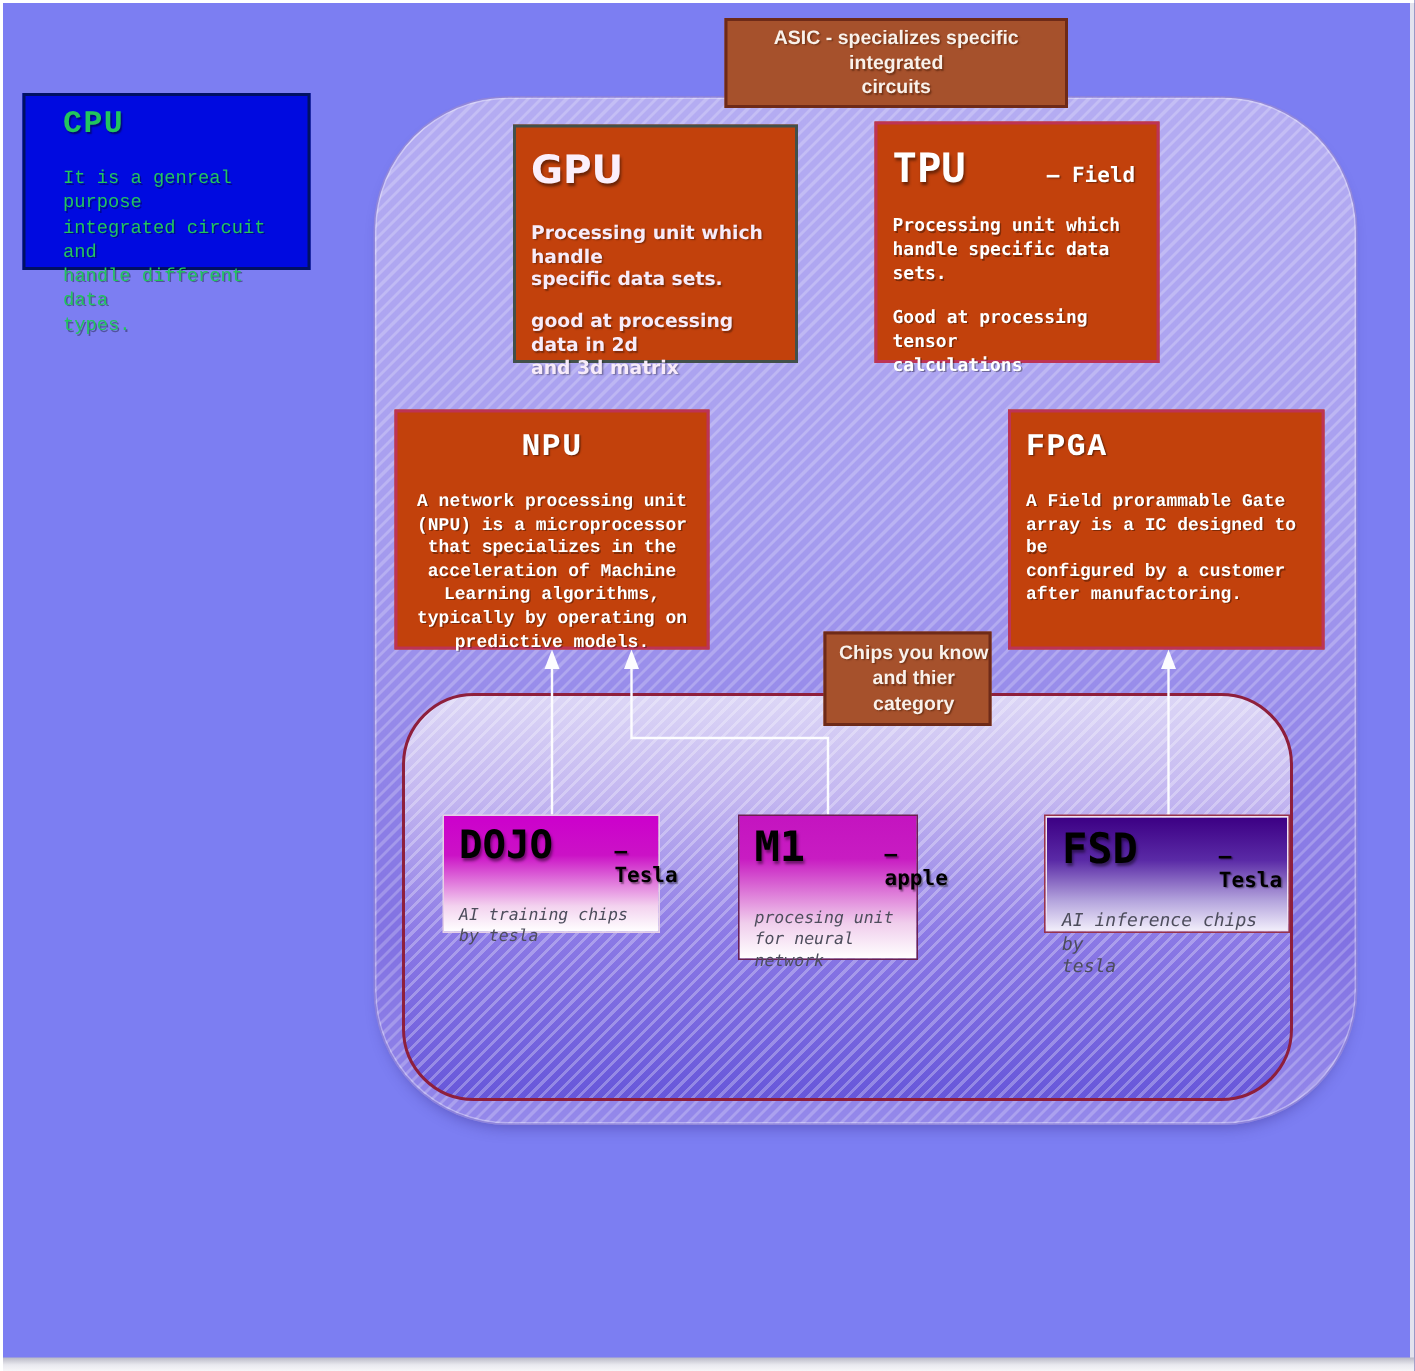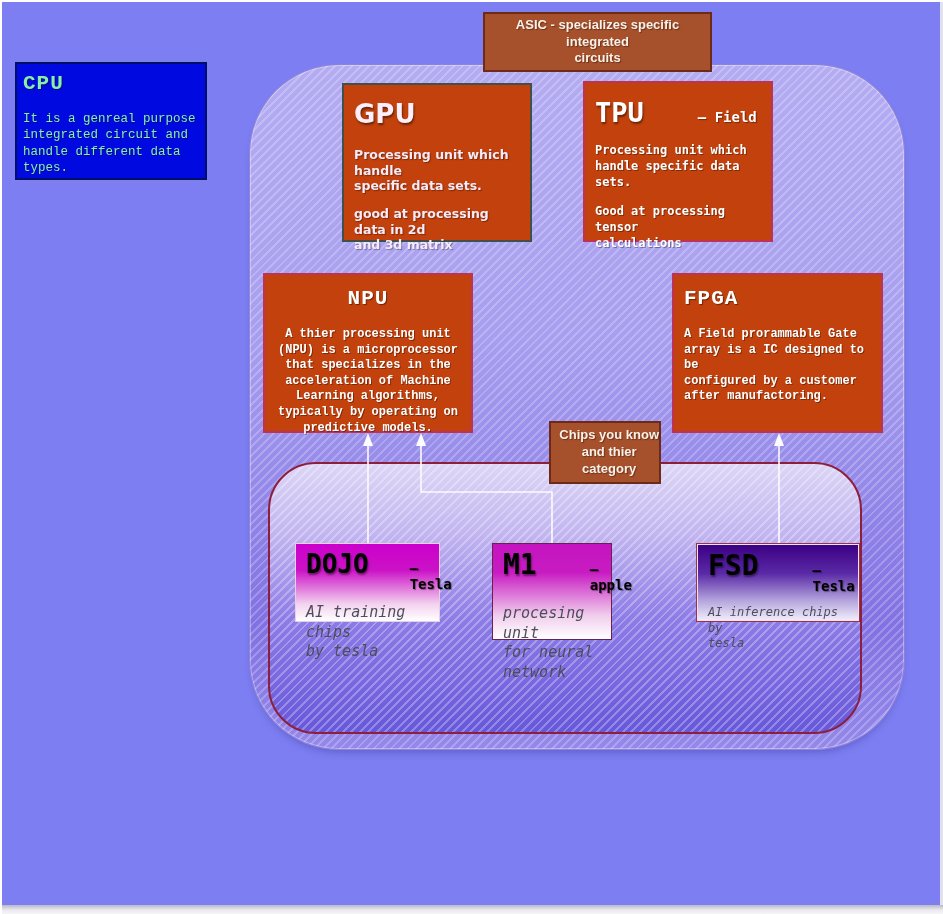--- a/index.html
+++ b/index.html
@@ -82,21 +82,21 @@
     color:#fbeffb; text-shadow:1px 2px 2px rgba(0,0,0,0.45);
   }
   .comic-body{
     font-family:"DejaVu Sans", sans-serif; font-weight:bold; font-size:12.5px;
     line-height:1.25; color:#f7ebf9; white-space:pre-line; text-shadow:1px 1px 1px rgba(0,0,0,0.35);
   }
 
   
   .card-cpu{
     left:13px; top:60px; width:192px; height:118px; z-index:6;
-    background:#000ae0; border:2px solid #001064; color:#86efac; padding:8px 6px;
+    background:#000ae0; border:2px solid #001064; color:#22c55e; padding:8px 25px;
   }
   .card-cpu .mono-body{font-size:12.5px;}
 
   
   .chipcard{z-index:6; padding:7px 10px;}
   .card-dojo{
     left:293px; top:541px; width:145px; height:79px;
     background:linear-gradient(180deg,#cc00cc 0%,#cb12c6 34%,#f3d2ef 78%,#ffffff 100%);
     border:1px solid #e6d0e6;
   }
@@ -105,21 +105,21 @@
     background:linear-gradient(180deg,#c414c0 0%,#c81cc2 30%,#f0cdec 75%,#ffffff 100%);
     border:1px solid #6b2050;
   }
   .card-fsd{
     left:695px; top:542px; width:162px; height:77px;
     background:linear-gradient(180deg,#3c0084 0%,#5a2aa6 38%,#b4a4dd 74%,#f0ecfa 100%);
     border:1px solid #efe2f2; outline:1px solid #993349;
   }
   .chip-title-row{display:flex; align-items:baseline;gap:40px;}
   .chip-body{
-    font-family:"DejaVu Sans Mono", monospace; font-style:italic; font-size:15px;
+    font-family:"DejaVu Sans Mono", monospace; font-style:italic; font-size:11px;
     line-height:1.3; color:#4d4d5c; white-space:pre-line; margin-top:11px;
     text-shadow:none;
   }
   .card-fsd .chip-body{font-size:12px;}
 
   svg.connectors{position:absolute; left:0; top:0; z-index:5; pointer-events:none;}
 </style>
 </head>
 <body>
 
@@ -170,21 +170,21 @@
     </div>
     <div class="console-body body" style="margin-top:16px;">Processing unit which
 handle specific data
 sets.</div>
     <div class="console-body body" style="margin-top:12px;">Good at processing tensor
 calculations</div>
   </div>
 
   <div class="abs vcard card-npu">
     <div class="title-serif">NPU</div>
-    <div class="mono-body body" style="margin-top:17px; font-weight:bold;">A thier processing unit
+    <div class="mono-body body" style="margin-top:17px; font-weight:bold;">A network processing unit
 (NPU) is a microprocessor
 that specializes in the
 acceleration of Machine
 Learning algorithms,
 typically by operating on
 predictive models.</div>
   </div>
 
   <div class="abs vcard card-fpga">
     <div class="title-serif">FPGA</div>

